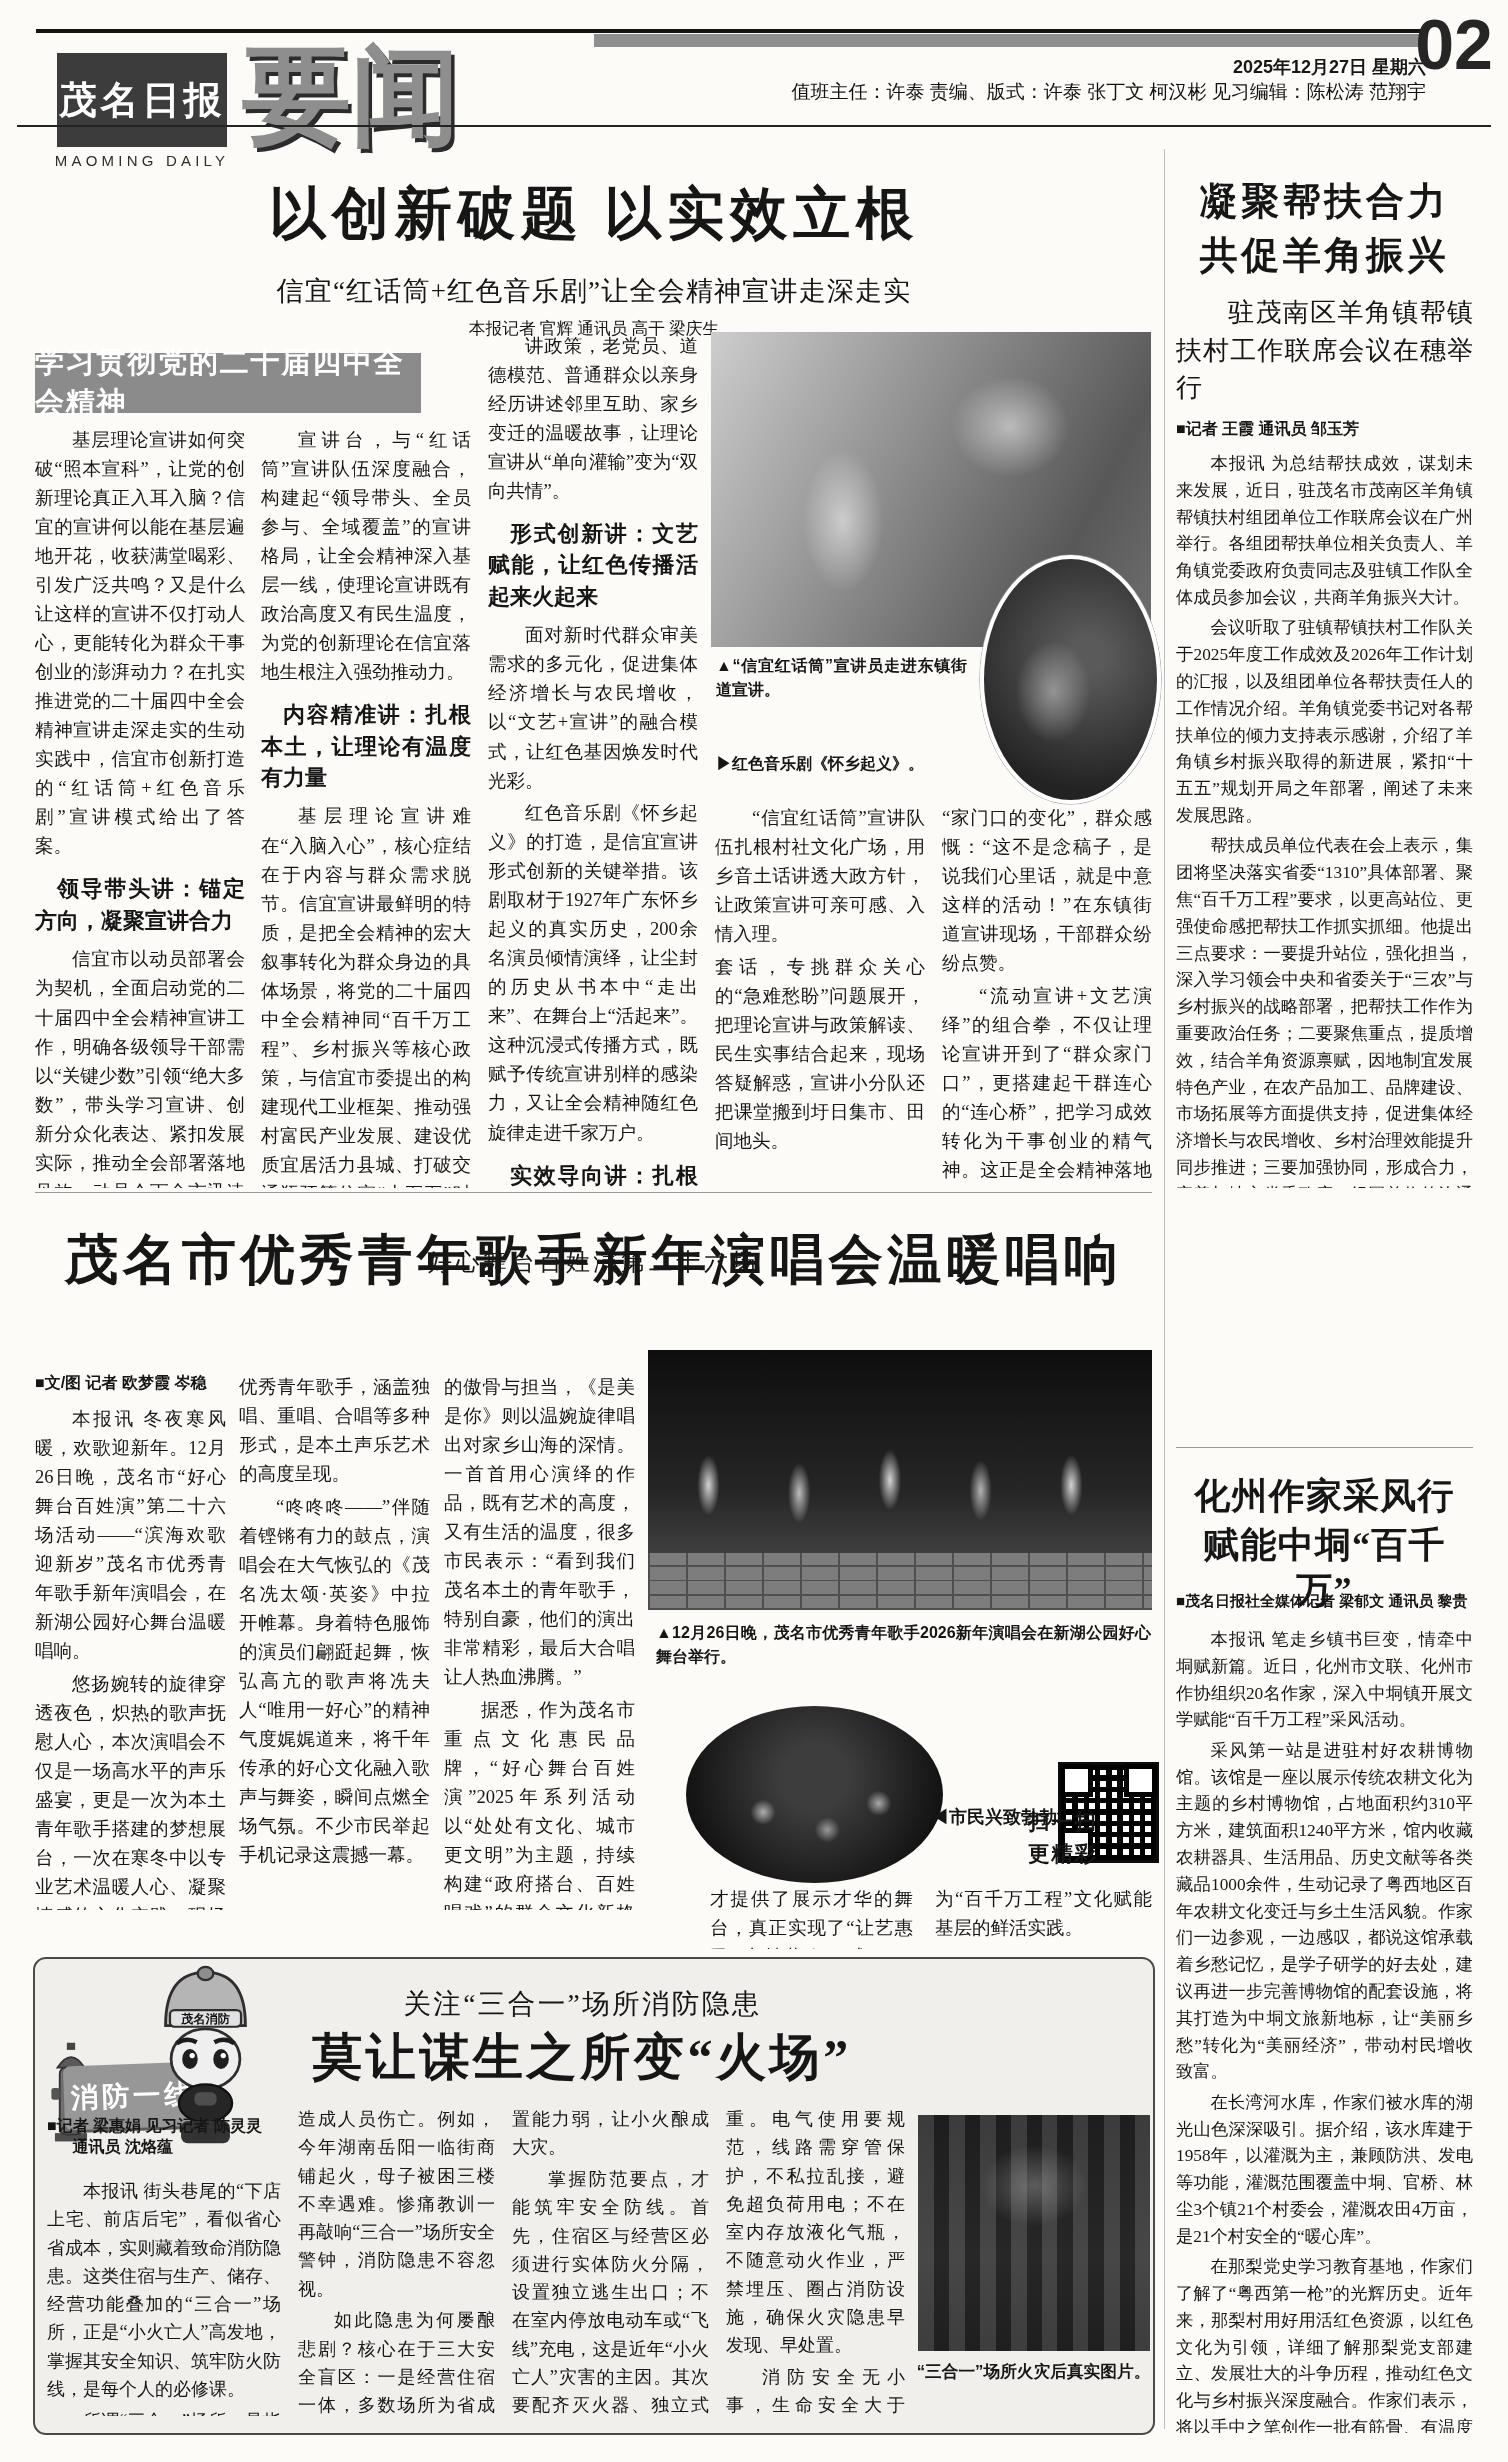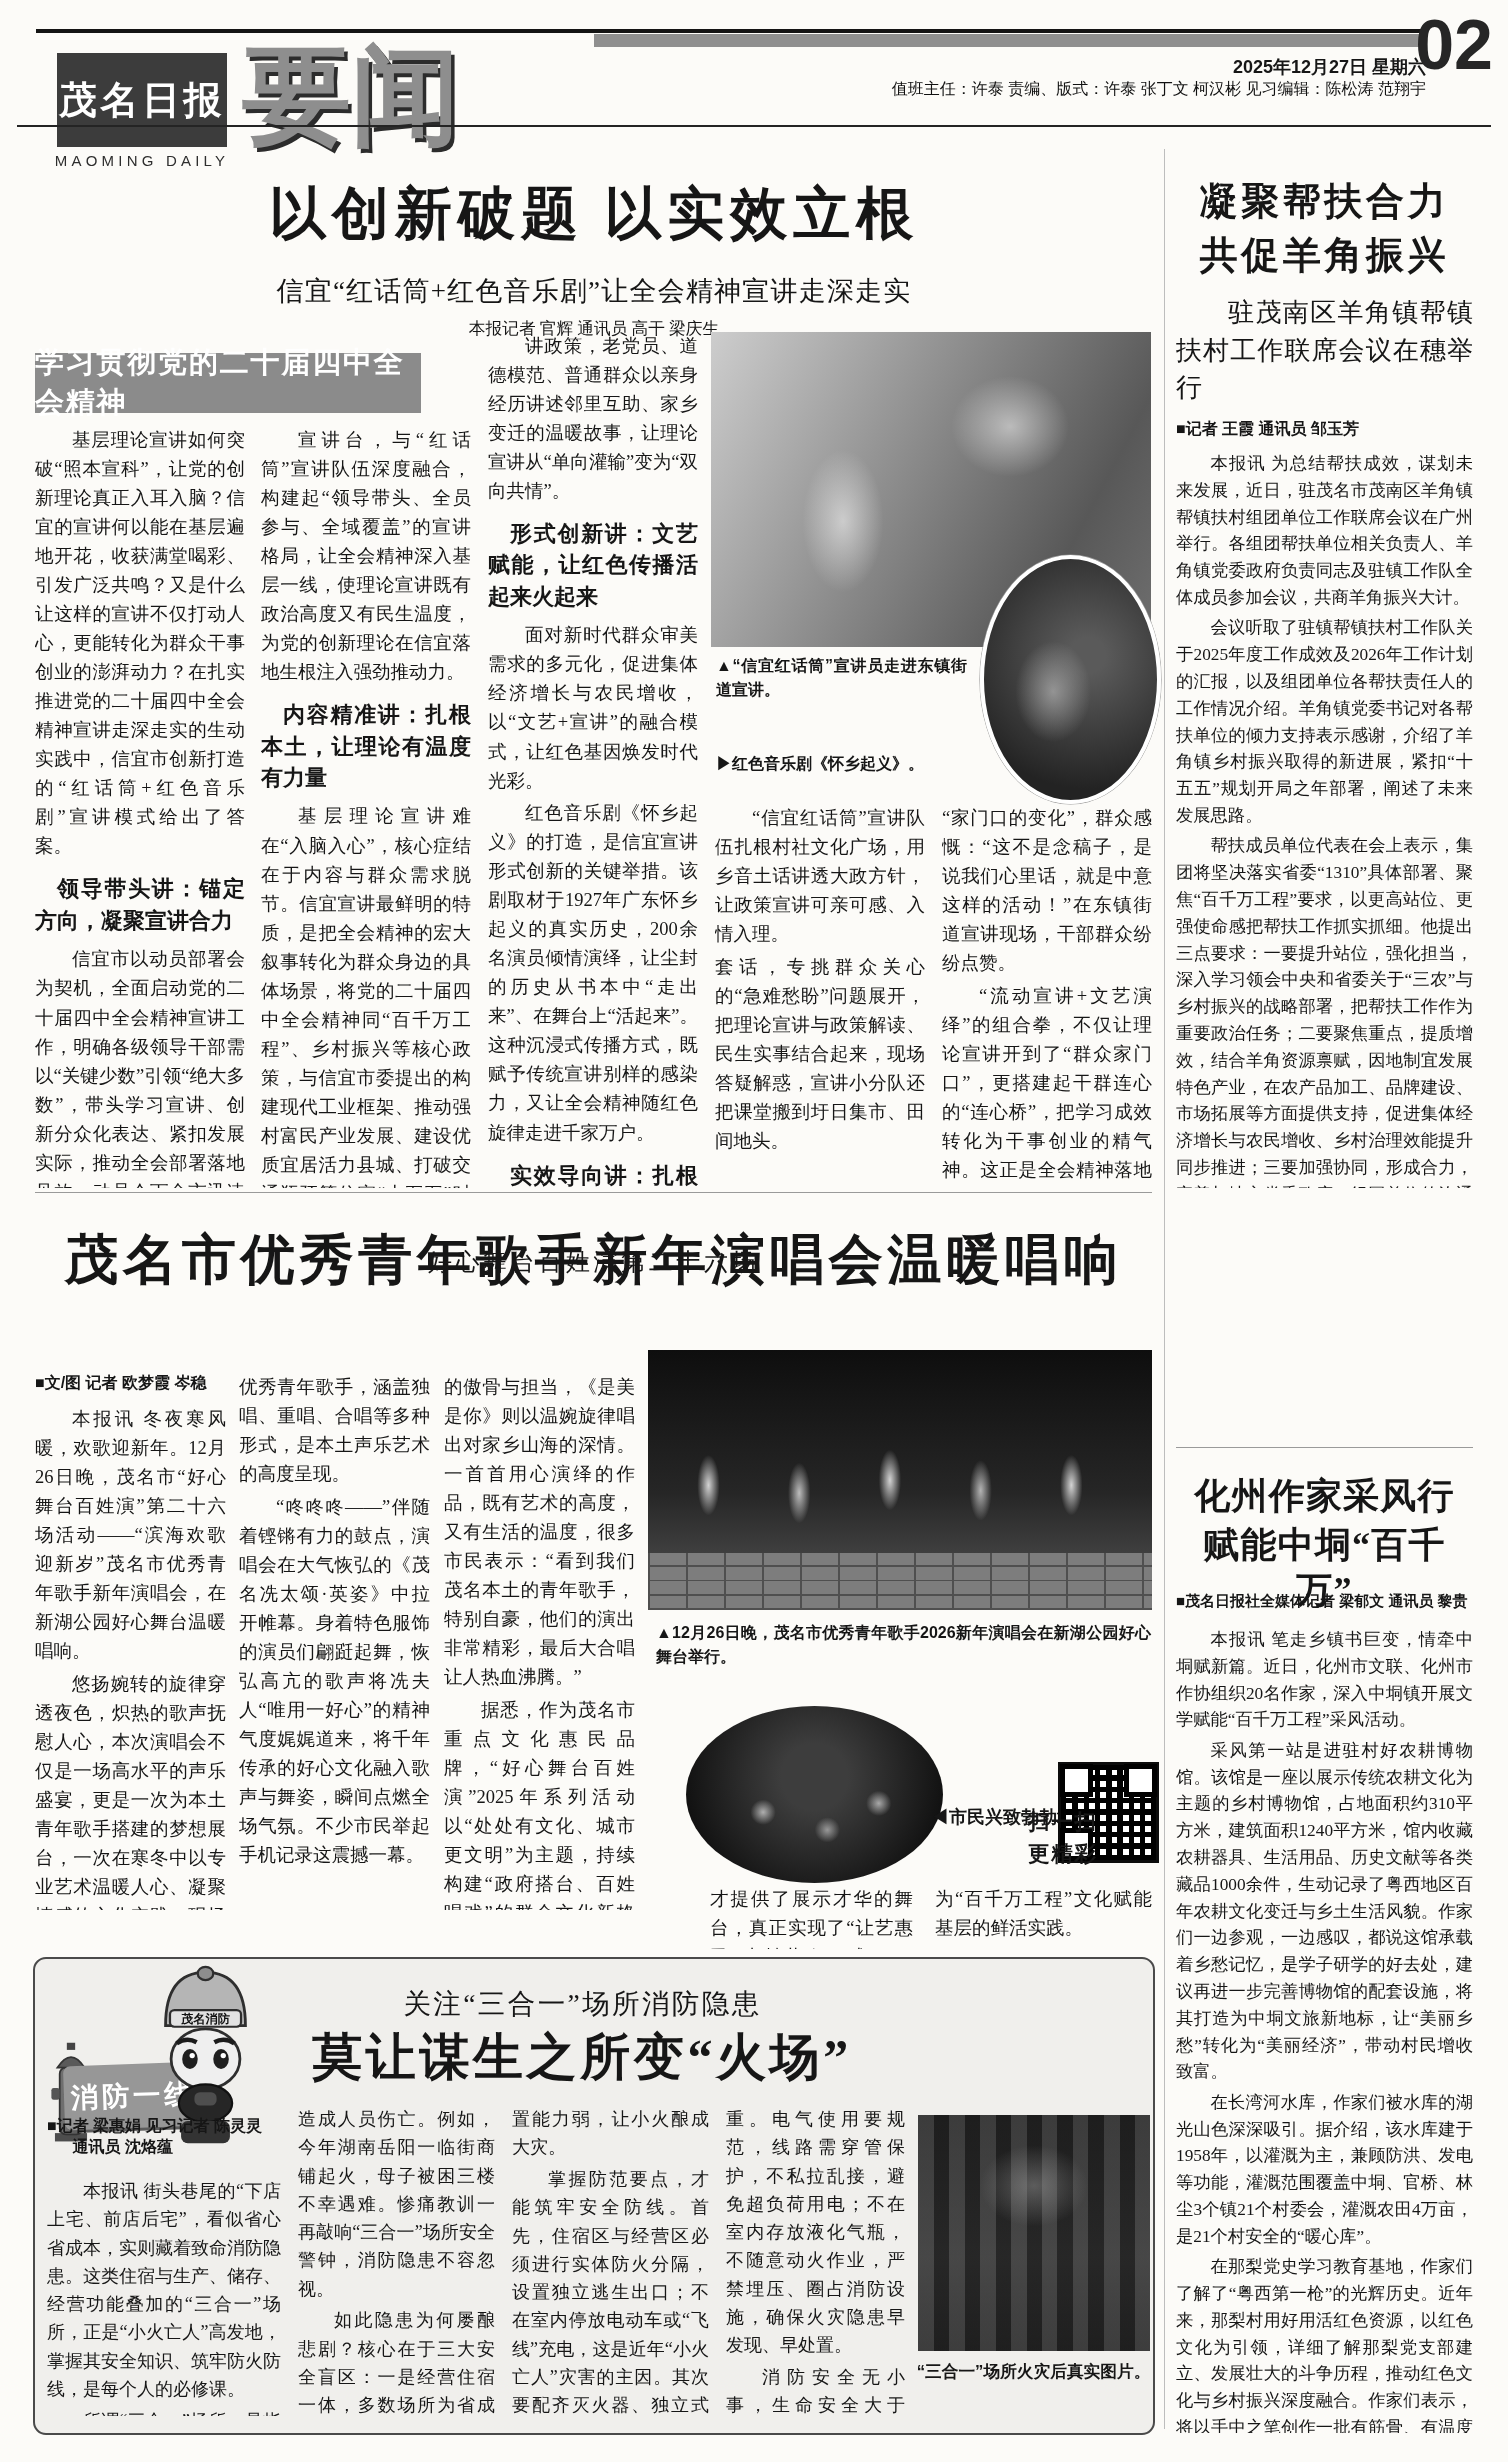--- a/index.html
+++ b/index.html
@@ -7,21 +7,21 @@
         font-family:"Liberation Serif","DejaVu Serif",serif;color:#161616;overflow:hidden;}
   .abs{position:absolute;}
   
   .top-rule{background:#141414;}
   .top-graybar{background:#8f8f8f;}
   .logo-box{background:#3c3c3c;display:flex;align-items:center;justify-content:center;}
   .logo-cn{color:#fff;font-size:38px;font-weight:bold;letter-spacing:3.6px;font-family:"Liberation Serif",serif;}
   .logo-en{font-size:15px;letter-spacing:4.2px;color:#2e2e2e;text-align:center;font-family:"Liberation Sans",sans-serif;}
   .section-title{font-size:109px;font-weight:bold;color:#8e8e8e;text-shadow:3.6px 3.6px 0 #2c2c2c;line-height:1;}
   .date-line{font-size:18px;font-weight:bold;text-align:right;font-family:"Liberation Sans",sans-serif;}
-  .staff-line{font-size:16px;text-align:right;font-family:"Liberation Sans",sans-serif;color:#111;}
+  .staff-line{font-size:19px;text-align:right;font-family:"Liberation Sans",sans-serif;color:#111;}
   .page-num{font-size:70px;font-weight:bold;font-family:"Liberation Sans",sans-serif;color:#262626;text-align:right;line-height:1;}
   .hrule{background:#242424;}
   .thin-rule{background:#9a9a9a;}
   .vrule{background:#bdbdbd;}
   
   .col{position:absolute;overflow:hidden;}
   .para{font-size:18.5px;line-height:1.57;text-align:justify;text-indent:2em;margin:0 0 3.6px;}
   .para-sm{font-size:17.3px;line-height:1.55;text-align:justify;text-indent:2em;margin:0 0 3.6px;}
   .colsub{font-size:22px;line-height:1.42;font-weight:bold;text-align:justify;text-indent:1em;margin:12px 0 9.5px;}
   .caption{font-family:"Liberation Sans",sans-serif;font-weight:bold;font-size:16px;line-height:1.5;text-align:justify;}

